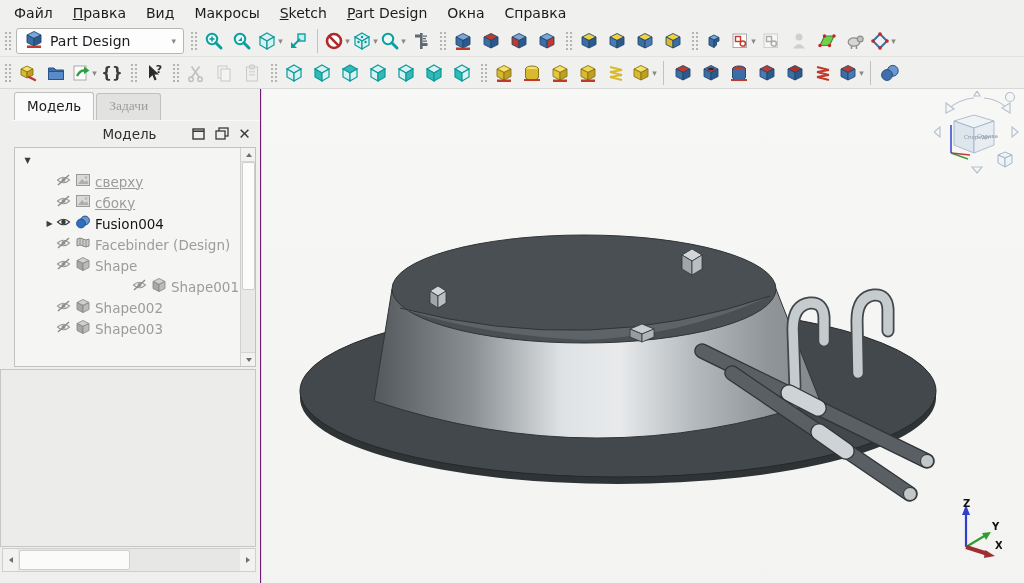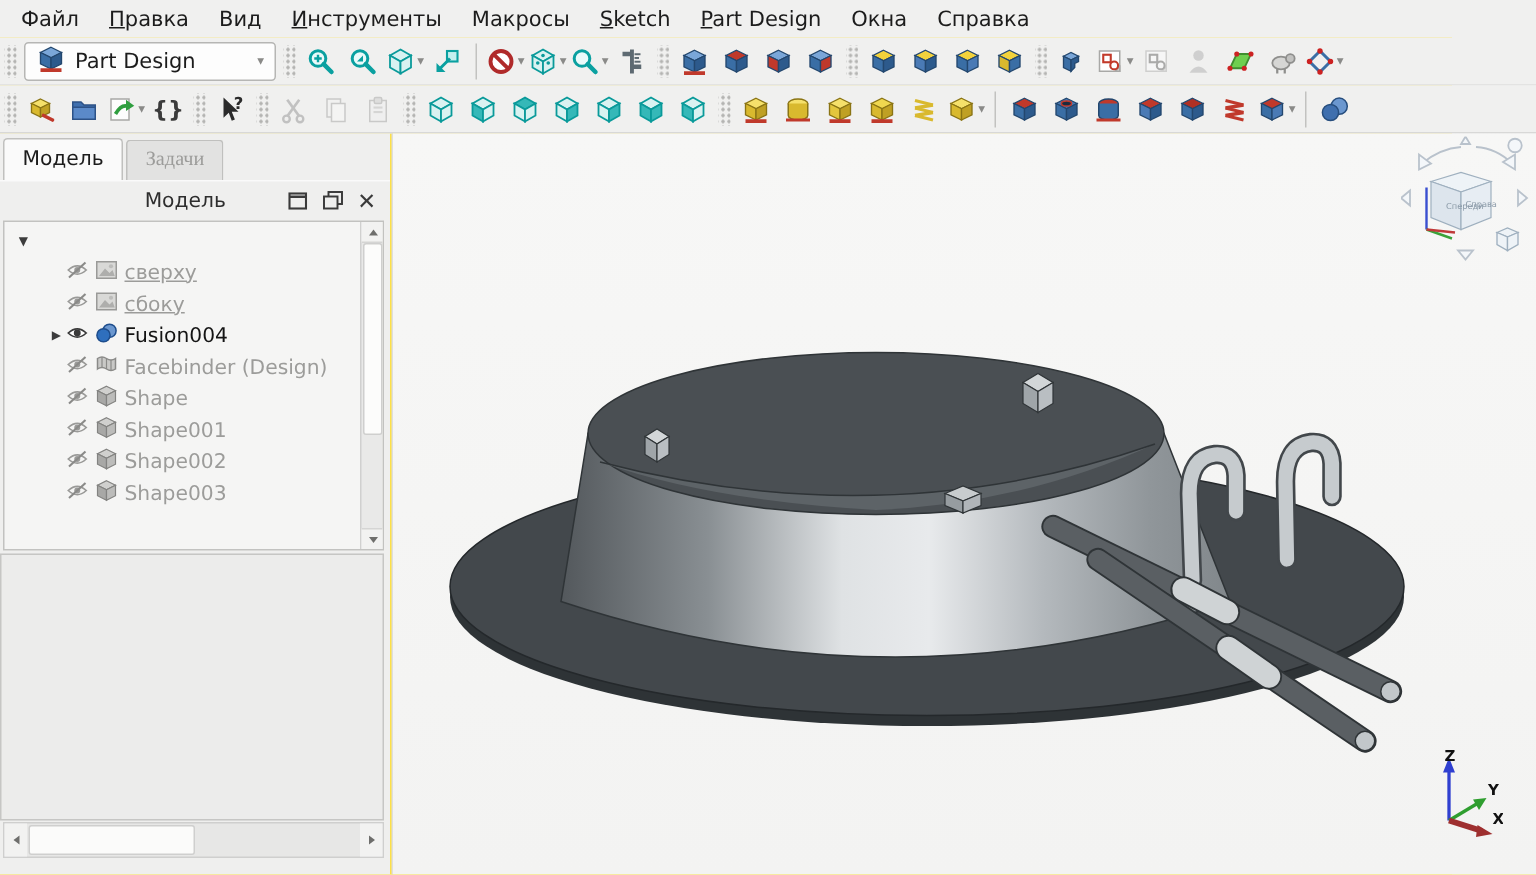--- a/index.html
+++ b/index.html
@@ -1,18 +1,18 @@
 <!DOCTYPE html>
 <html><head>
 <meta charset="utf-8">
 <style>
   * { box-sizing: border-box; margin: 0; padding: 0; }
   html,body { width:1024px; height:583px; }
   body { font-family:"DejaVu Sans","Liberation Sans",sans-serif; background:#f0f0ef; overflow:hidden; }
-  #app { position:relative; width:968px; height:583px; background:#fde047; }
+  #app { position:relative; width:968px; height:583px; background:#701a75; }
 
   
   #menubar { position:absolute; left:0; top:0; width:1024px; height:25px;
              display:flex; align-items:center; padding-left:4px; background:#f0f0ef; }
   .menu-item { padding:3px 10px; font-size:14px; color:#1c1c1c; cursor:default; }
   .menu-item u { text-decoration:underline; }
 
   
   .toolbar { position:absolute; left:0; width:1024px; height:32px; display:flex;
              align-items:center; background:#f0f0ef; }
@@ -26,21 +26,21 @@
             min-width:28px; padding:0 1px; border-radius:3px; }
   .tb-btn svg { display:block; }
   .tb-btn.off { opacity:.45; filter:grayscale(1); }
   .dd { font-size:9px; color:#8a8a88; margin-left:1px; }
   #wb-combo { display:flex; align-items:center; gap:6px; height:26px; width:168px;
               margin:0 2px; padding:0 7px; background:#fdfdfd; border:1px solid #b6b6b4;
               border-radius:3px; font-size:14px; color:#1c1c1c; }
   #wb-combo .spacer { flex:1; }
 
   
-  #left-panel { position:absolute; left:0; top:89px; width:260px; height:494px; background:#efefee; }
+  #left-panel { position:absolute; left:0; top:89px; width:260px; height:494px; background:#efefee;padding-left:12px; }
   #tab-row { display:flex; align-items:flex-end; height:31px; padding-left:2px; }
   .tab { font-size:13.5px; padding:5px 12px 6px; border:1px solid #c0c0be; border-bottom:none;
          border-radius:3px 3px 0 0; margin-right:2px; }
   .tab.active { background:#fafafa; color:#1c1c1c; position:relative; z-index:2; }
   .tab.inactive { background:#e2e2e1; color:#9c9c9a; padding-top:4px;font-family:Liberation Serif, serif; }
   #dock-header { height:26px; display:flex; align-items:center; background:#efefee;
                  border-top:1px solid #fafafa; padding:0 6px; }
   #dock-title { flex:1; text-align:center; font-size:13.5px; color:#2e2e2e; padding-left:56px; }
   .dock-btn { width:19px; height:18px; display:flex; align-items:center; justify-content:center;
               margin-left:4px; color:#3a3a3a; }
@@ -83,21 +83,20 @@
 </style>
 </head>
 <body>
 
 <div id="app">
 
   <div id="menubar">
       <div class="menu-item">Файл</div>
       <div class="menu-item"><u>П</u>равка</div>
       <div class="menu-item">Вид</div>
-      <div class="menu-item"><u>И</u>нструменты</div>
       <div class="menu-item">Макросы</div>
       <div class="menu-item"><u>S</u>ketch</div>
       <div class="menu-item"><u>P</u>art Design</div>
       <div class="menu-item">Окна</div>
       <div class="menu-item">Справка</div>
     </div>
 
   <div id="toolbar1" class="toolbar">
       <div class="tb-grip"></div>
       <div id="wb-combo">
@@ -784,21 +783,21 @@
               <span><svg width="16" height="16" viewBox="0 0 16 16">
                   <g stroke="#838381" stroke-width="0.8">
                     <polygon points="8,1.5 14,4.5 8,7.5 2,4.5" fill="#d0d0ce"></polygon>
                     <polygon points="2,4.5 8,7.5 8,14.5 2,11.5" fill="#a8a8a6"></polygon>
                     <polygon points="8,7.5 14,4.5 14,11.5 8,14.5" fill="#bcbcba"></polygon>
                   </g>
                 </svg></span>
               <span>Shape</span>
             </span>
           </div>
-          <div class="trow" style="padding-left: 28px;">
+          <div class="trow" style="padding-left: 28px; justify-content: flex-end;">
             <span class="exp"></span>
             <span class="cell">
               <span><svg width="15" height="14" viewBox="0 0 15 14">
                   <path d="M1.5,7 Q7.5,1.5 13.5,7 Q7.5,12.5 1.5,7 Z" fill="none" stroke="#9a9a98" stroke-width="1.1"></path>
                   <circle cx="7.5" cy="7" r="2" fill="#9a9a98"></circle>
                   <line x1="2" y1="12" x2="13" y2="2" stroke="#8a8a88" stroke-width="1.4"></line>
                 </svg></span>
               <span><svg width="16" height="16" viewBox="0 0 16 16">
                   <g stroke="#838381" stroke-width="0.8">
                     <polygon points="8,1.5 14,4.5 8,7.5 2,4.5" fill="#d0d0ce"></polygon>

